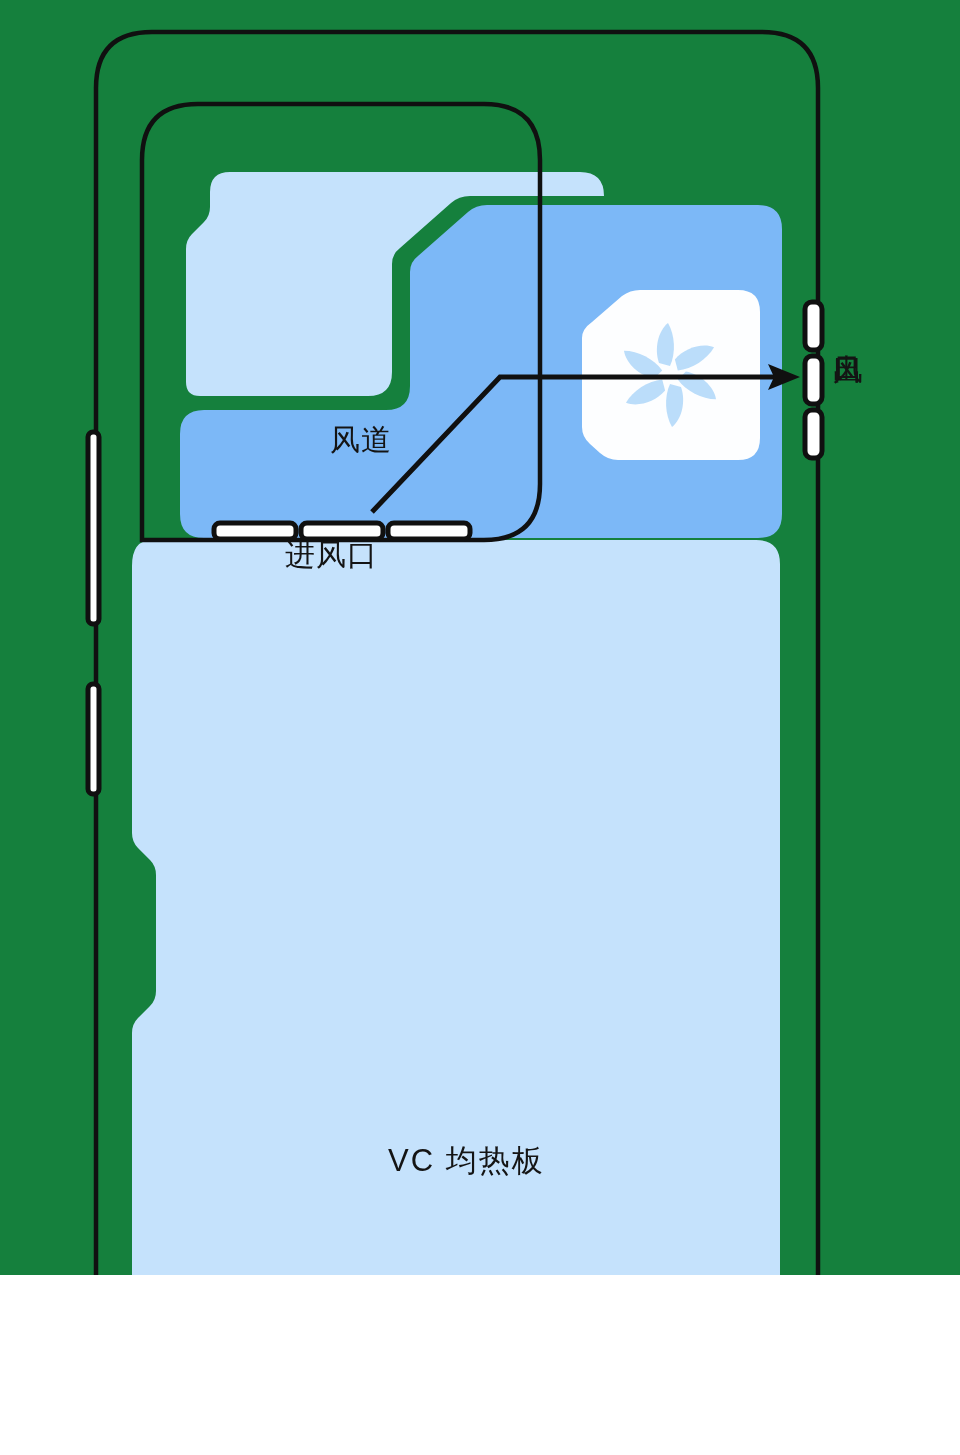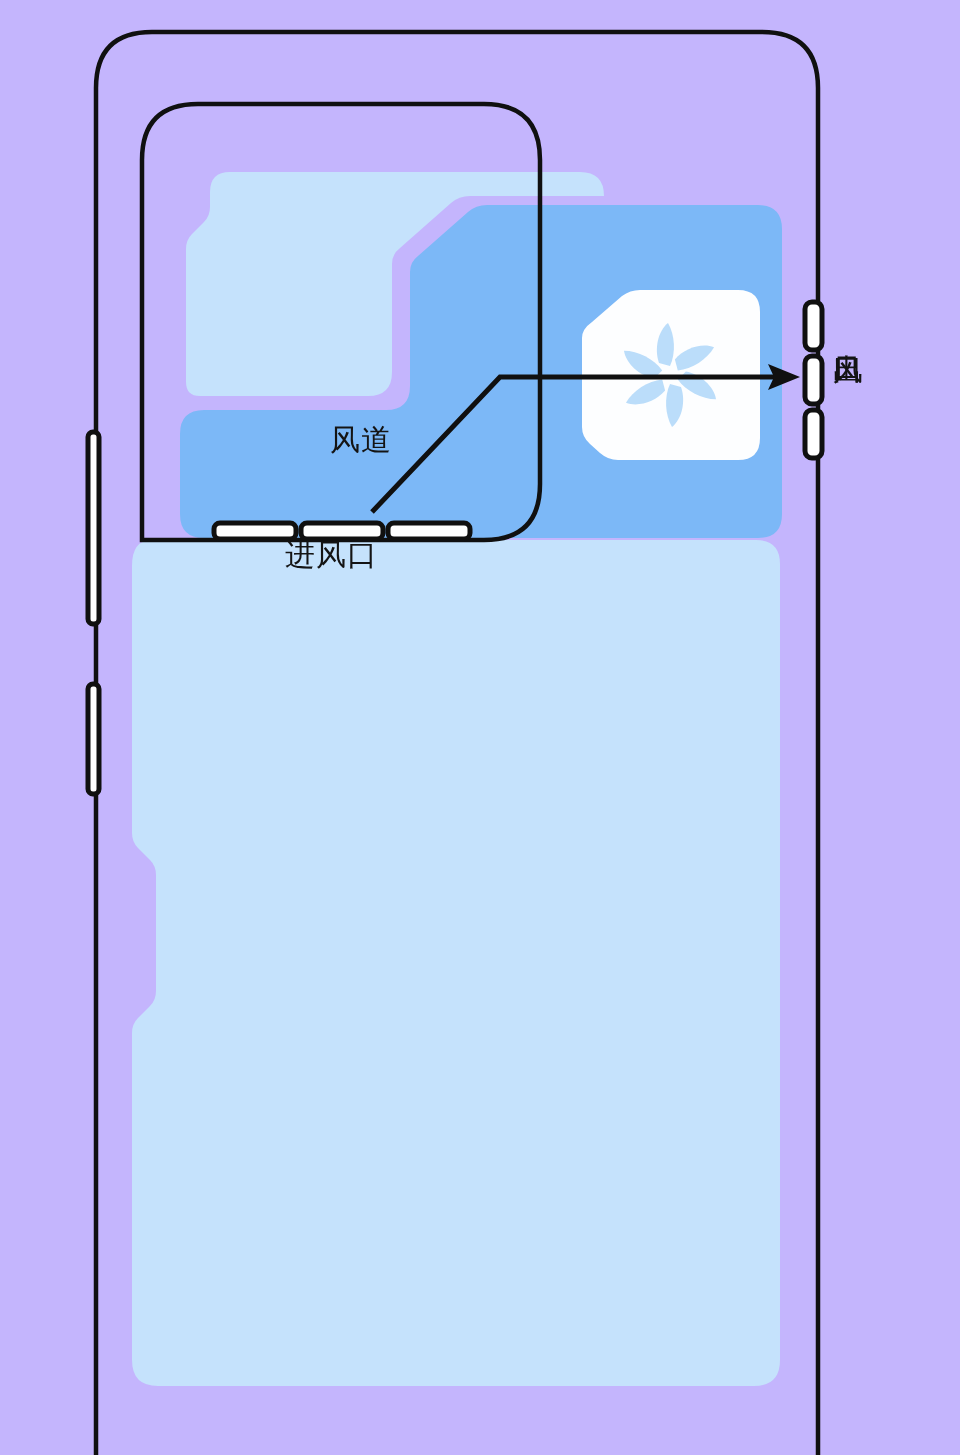--- a/index.html
+++ b/index.html
@@ -6,22 +6,22 @@
     margin: 0;
     padding: 0;
     background: #ffffff;
   }
   body {
     font-family: "Liberation Sans", "DejaVu Sans", sans-serif;
   }
   #stage {
     position: relative;
     width: 960px;
-    height: 1455px;
-    background: #c4b5fd;
+    height: 1275px;
+    background: #15803d;
     overflow: hidden;
   }
   #diagram {
     position: absolute;
     left: 0;
     top: 0;
     width: 960px;
     height: 1455px;
   }
   .lbl {
@@ -167,14 +167,15 @@
     <rect x="88" y="684" width="11" height="110" rx="5" fill="#ffffff" stroke="#101010" stroke-width="5"></rect>
 
   </svg>
 
   <div class="lbl" id="lbl-duct">风道</div>
 
   <div class="lbl" id="lbl-intake">进风口</div>
 
   <div class="lbl" id="lbl-outlet">出风口</div>
 
+  <div class="lbl" id="lbl-vc">VC 均热板</div>
 
 </div>
 
 </body></html>

